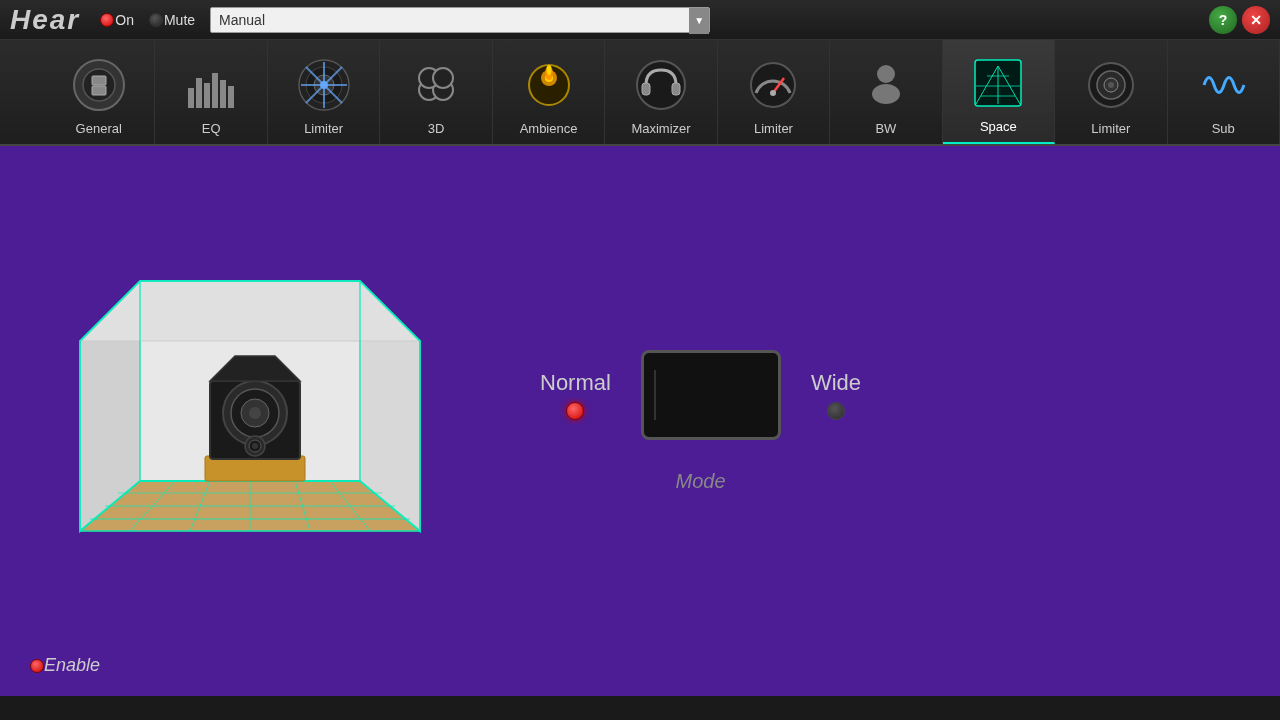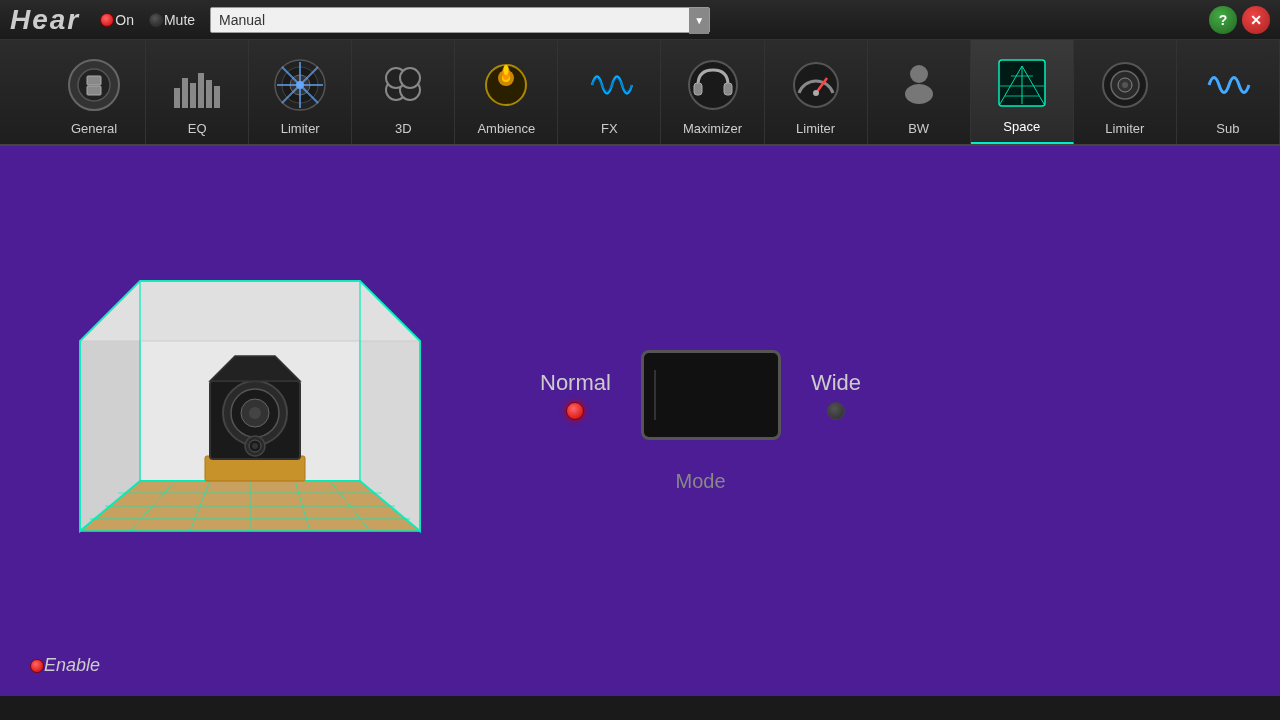--- a/index.html
+++ b/index.html
@@ -232,20 +232,21 @@
       width: 2px;
       height: 50px;
       background: #333;
     }
 
     .mode-text {
       font-size: 20px;
       color: #888;
       margin-top: 10px;
       text-align: center;
+      font-style: italic;
     }
 
     
     #enable-row {
       position: absolute;
       bottom: 20px;
       left: 30px;
       display: flex;
       align-items: center;
       gap: 0;
@@ -347,30 +348,20 @@
         <circle cx="27" cy="20" r="8" fill="#cc8800"></circle>
         <circle cx="27" cy="20" r="4" fill="#ffcc00"></circle>
 
         <ellipse cx="27" cy="15" rx="4" ry="7" fill="#ff8800" opacity="0.8"></ellipse>
         <ellipse cx="27" cy="12" rx="2.5" ry="5" fill="#ffdd00" opacity="0.9"></ellipse>
       </svg>
     </div>
     <span class="tab-label">Ambience</span>
   </div>
 
-  <div class="tab-item">
-    <div class="tab-icon">
-      <svg width="54" height="54" viewBox="0 0 54 54">
-
-        <path d="M10,27 Q15,10 20,27 Q25,44 30,27 Q35,10 40,27 Q45,44 50,27" stroke="#00aaff" stroke-width="2.5" fill="none"></path>
-        <path d="M10,27 Q15,15 20,27 Q25,39 30,27 Q35,15 40,27 Q45,39 50,27" stroke="#0066aa" stroke-width="1.5" fill="none" opacity="0.6"></path>
-      </svg>
-    </div>
-    <span class="tab-label">FX</span>
-  </div>
 
   <div class="tab-item">
     <div class="tab-icon">
       <svg width="54" height="54" viewBox="0 0 54 54">
         <circle cx="27" cy="27" r="24" fill="#1a1a1a" stroke="#555" stroke-width="2"></circle>
 
         <path d="M12,27 Q12,12 27,12 Q42,12 42,27" stroke="#aaa" stroke-width="3" fill="none"></path>
         <rect x="8" y="25" width="8" height="12" rx="3" fill="#888" stroke="#aaa" stroke-width="1"></rect>
         <rect x="38" y="25" width="8" height="12" rx="3" fill="#888" stroke="#aaa" stroke-width="1"></rect>
       </svg>

